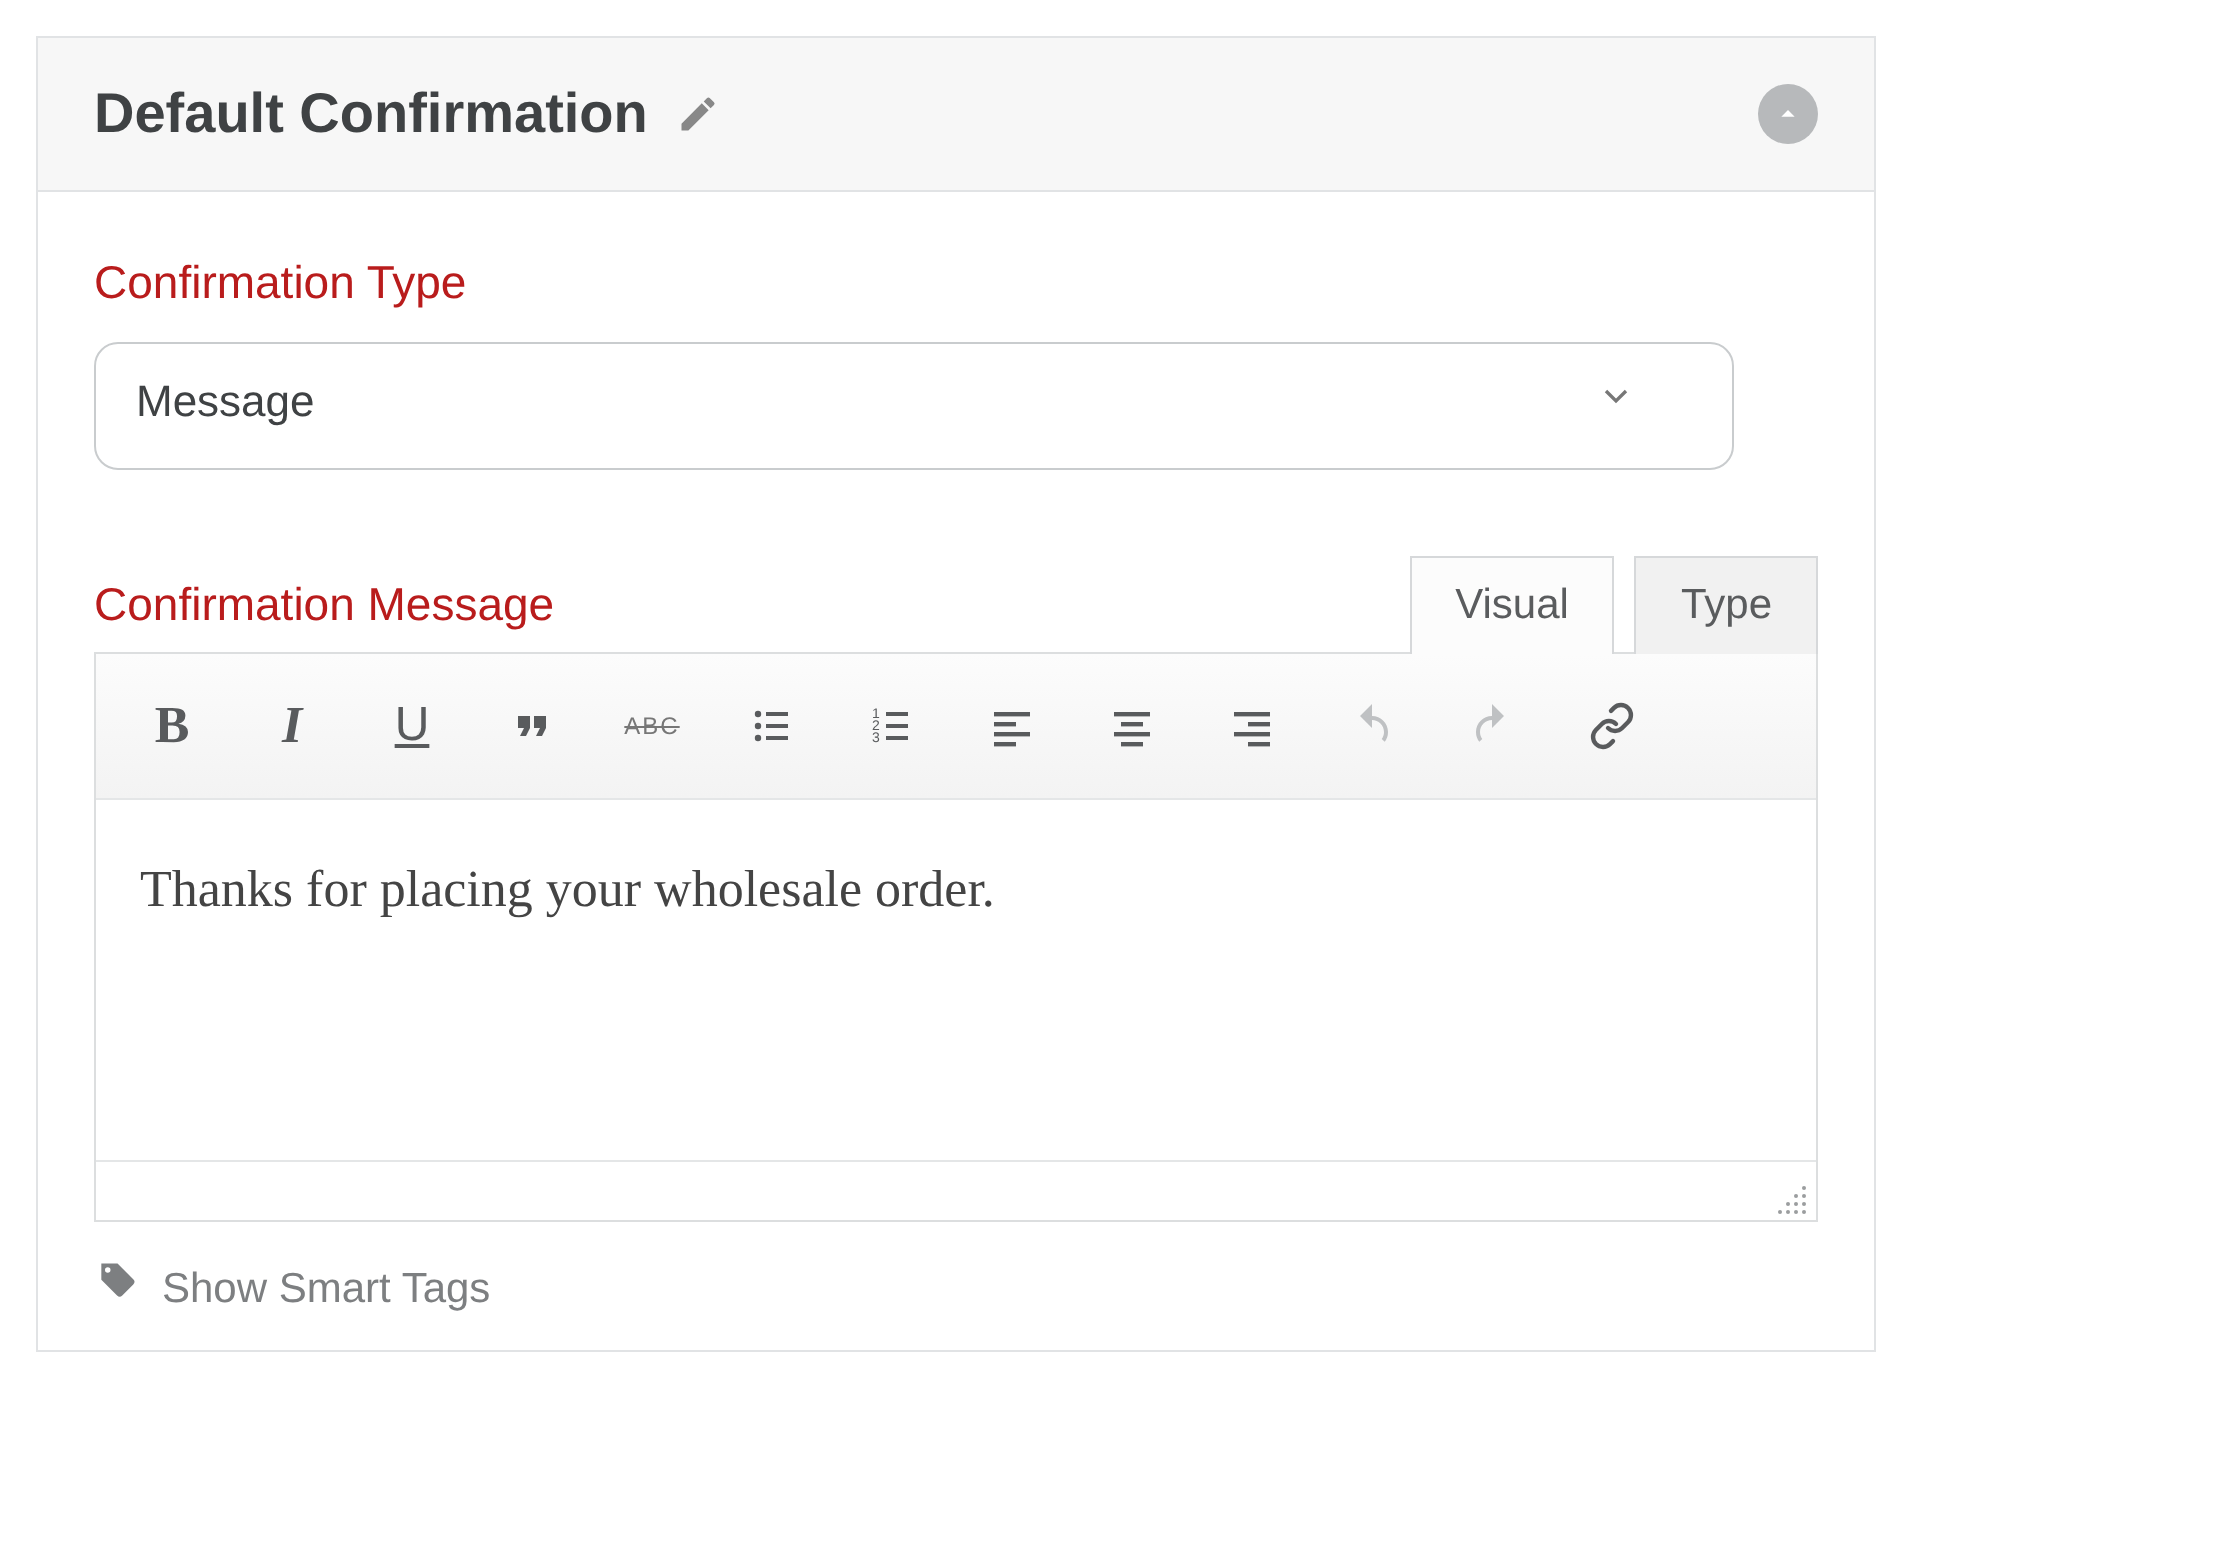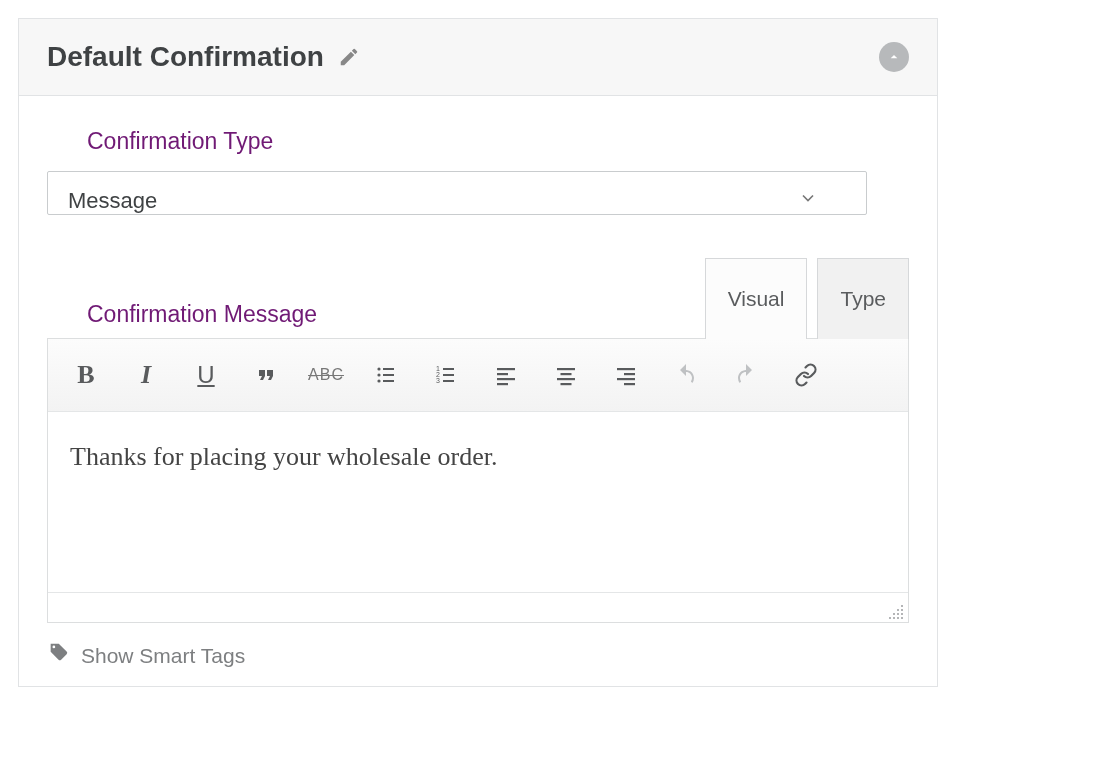--- a/index.html
+++ b/index.html
@@ -43,36 +43,35 @@
     cursor: pointer;
   }
   .collapse-btn svg { width: 16px; height: 16px; fill: #fff; }
 
   .panel-body {
     padding: 32px 28px 18px 28px;
   }
 
   .field-label {
     font-size: 23px;
-    color: #701a75;
+    color: #b91c1c;
     margin-bottom: 16px;
-    margin-left: 40px;
   }
 
   .select-wrap {
     position: relative;
     width: 820px;
     max-width: 100%;
     margin-bottom: 42px;
   }
   .select-box {
     width: 100%;
     border: 1px solid #c9ccce;
-    border-radius: 2px;
-    padding: 16px 48px 0 20px;
+    border-radius: 12px;
+    padding: 16px 48px 20px 20px;
     font-size: 22px;
     color: #3f4244;
     background: #fff;
     cursor: pointer;
     display: flex;
     align-items: flex-start;
     justify-content: space-between;
   }
   .select-box .chev { color: #777; }
   .select-box .chev svg { width: 20px; height: 20px; }
@@ -84,21 +83,21 @@
     margin-bottom: 0;
   }
   .tabs {
     display: flex;
     gap: 10px;
     align-items: flex-end;
   }
   .tab {
     border: 1px solid #d6d8da;
     border-bottom: none;
-    padding: 28px 22px;
+    padding: 12px 22px;
     font-size: 21px;
     color: #5a5c5e;
     cursor: pointer;
     background: #f1f1f1;
     position: relative;
     top: 1px;
   }
   .tab.active {
     background: #fcfcfc;
     border-color: #d6d8da;
@@ -126,21 +125,21 @@
     color: #595b5d;
     cursor: pointer;
     font-size: 22px;
     border-radius: 3px;
     margin: 0 2px;
   }
   .tbtn svg { width: 24px; height: 24px; display: block; }
   .tbtn .bold-glyph { font-weight: 800; font-size: 26px; font-family: Georgia, 'Times New Roman', serif;}
   .tbtn .italic-glyph { font-style: italic; font-size: 26px; font-family: Georgia, 'Times New Roman', serif; font-weight:600;}
   .tbtn .under-glyph { text-decoration: underline; font-size: 24px; font-weight:500; }
-  .tbtn .strike-glyph { text-decoration: line-through; font-size: 16px; letter-spacing: 1px; color:#777;}
+  .tbtn .strike-glyph { text-decoration: line-through; font-size: 12px; letter-spacing: 1px; color:#777;}
   .tbtn.disabled { color: #bfc1c3; cursor: default; }
 
   .editor-content {
     padding: 30px 22px 30px 22px;
     min-height: 180px;
     font-family: Georgia, 'Times New Roman', serif;
     font-size: 26px;
     color: #444;
     outline: none;
   }

